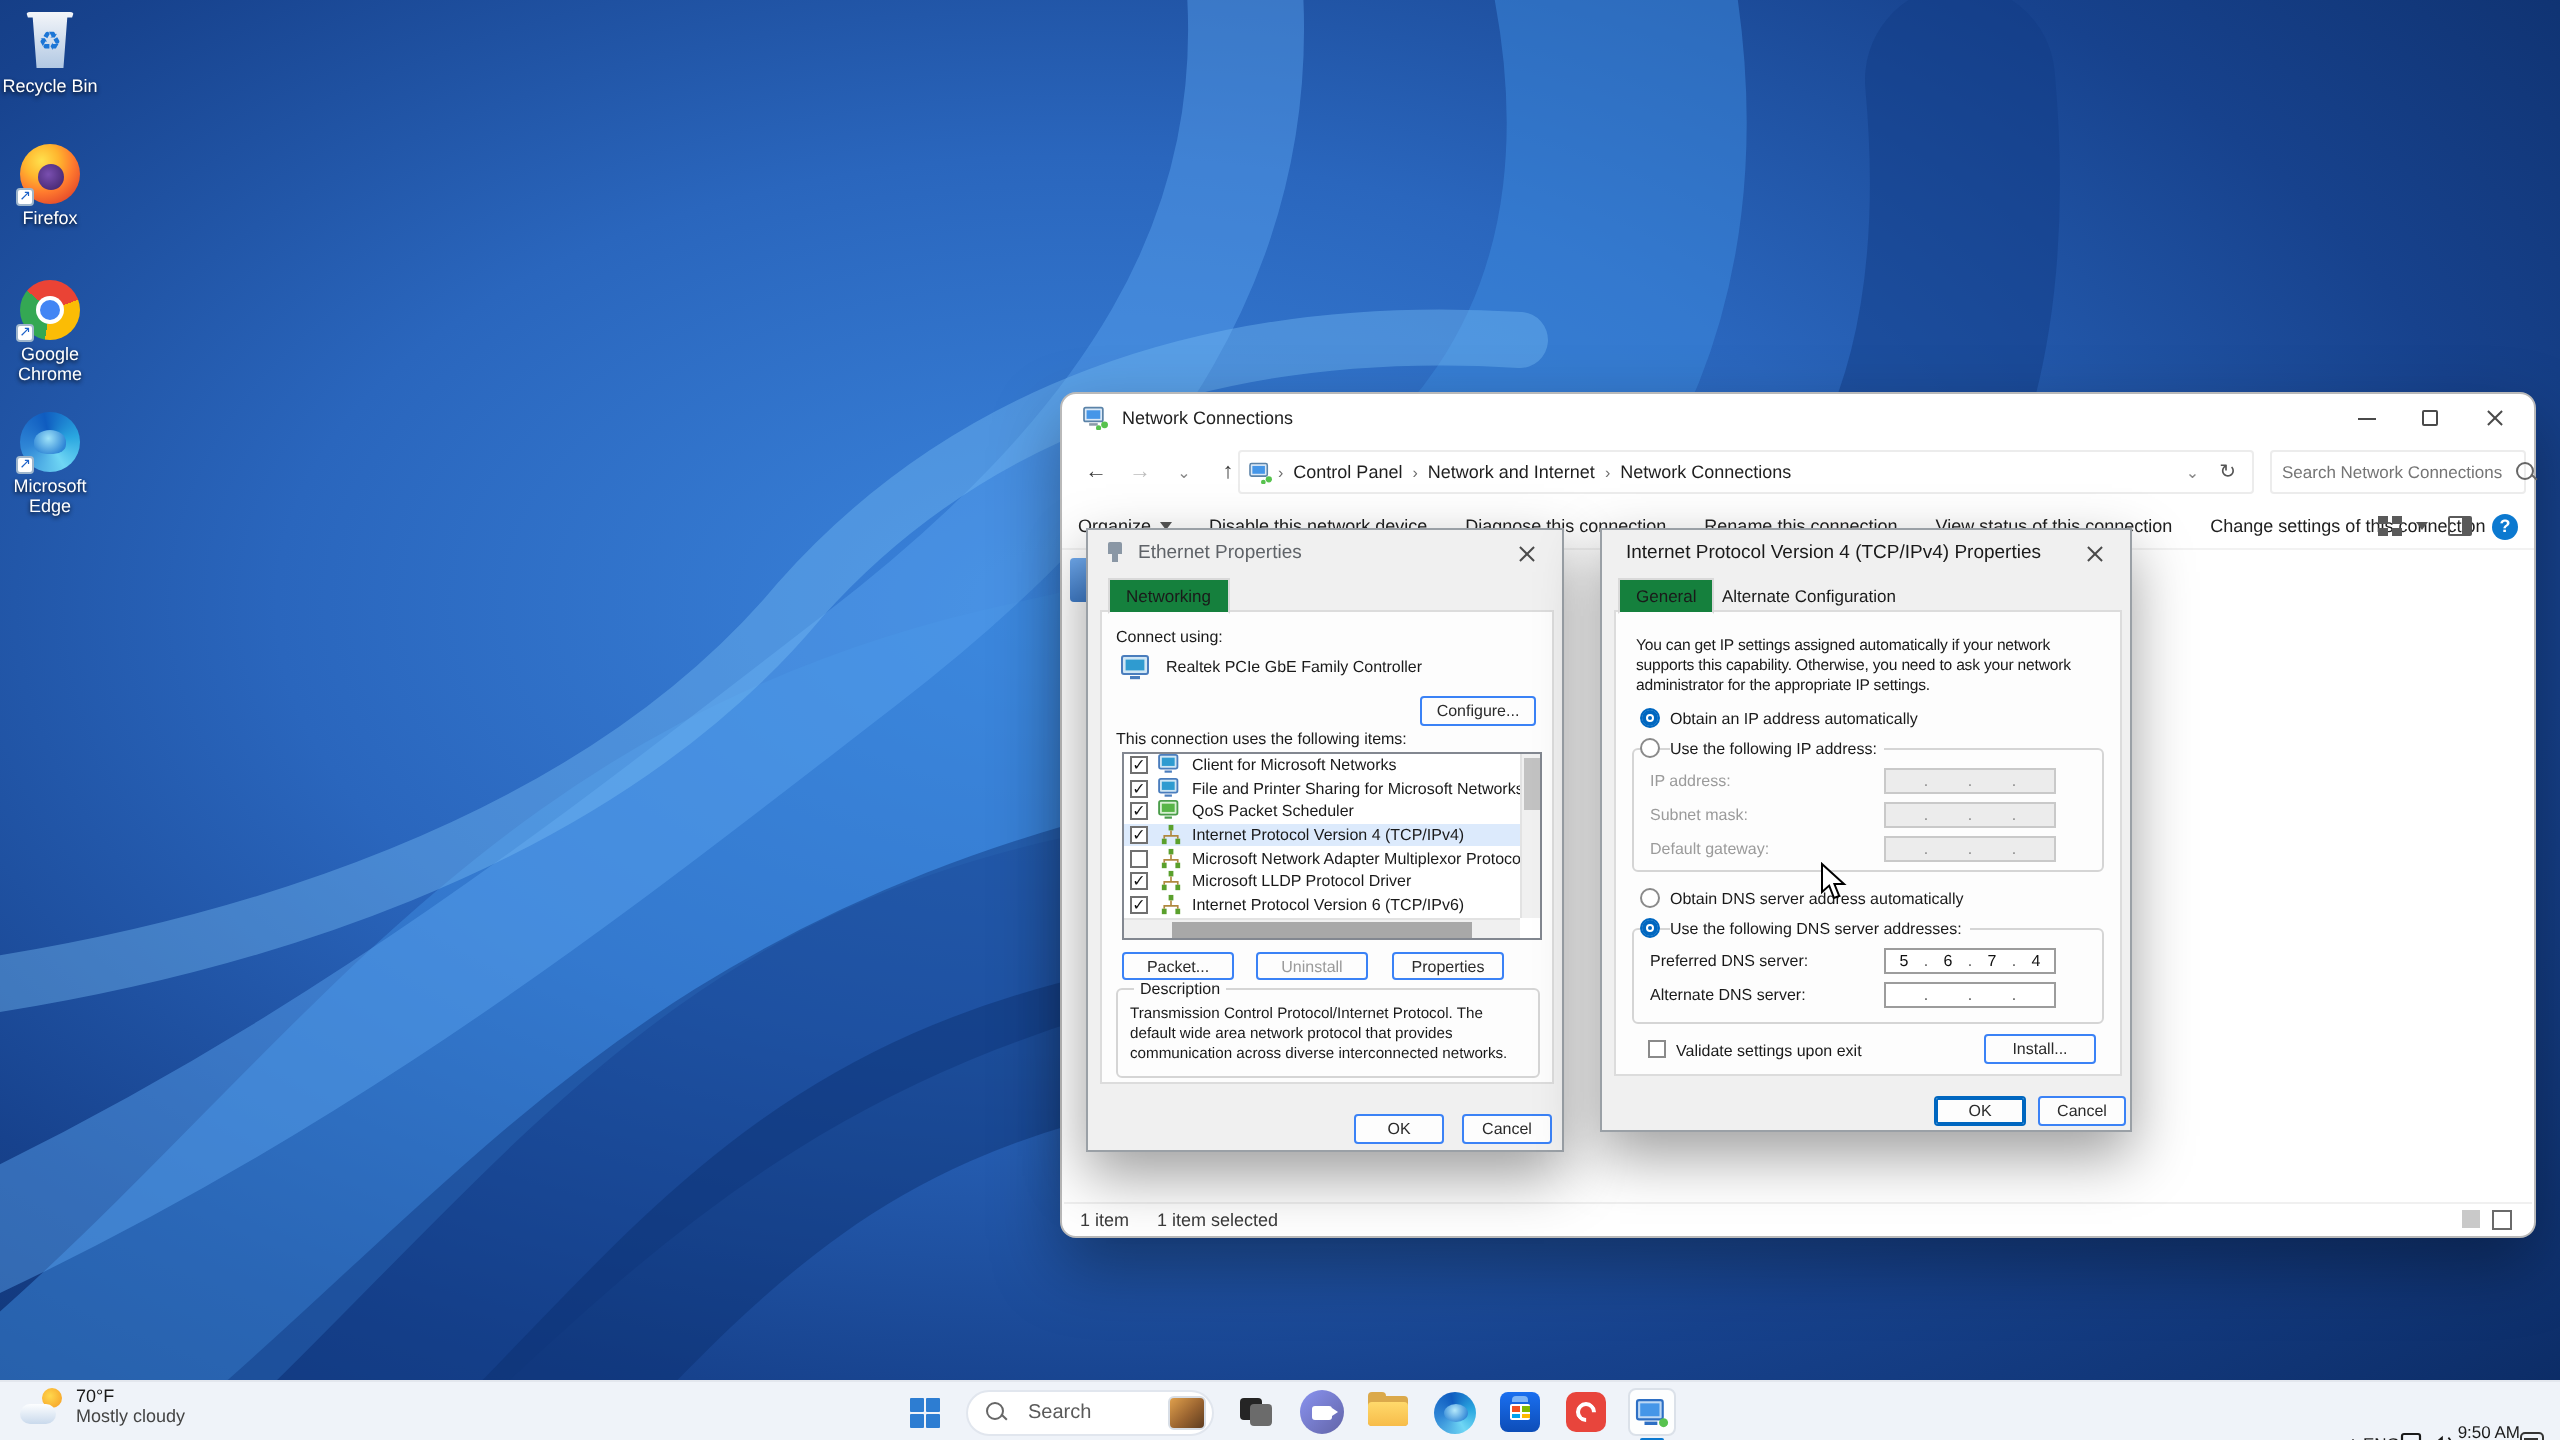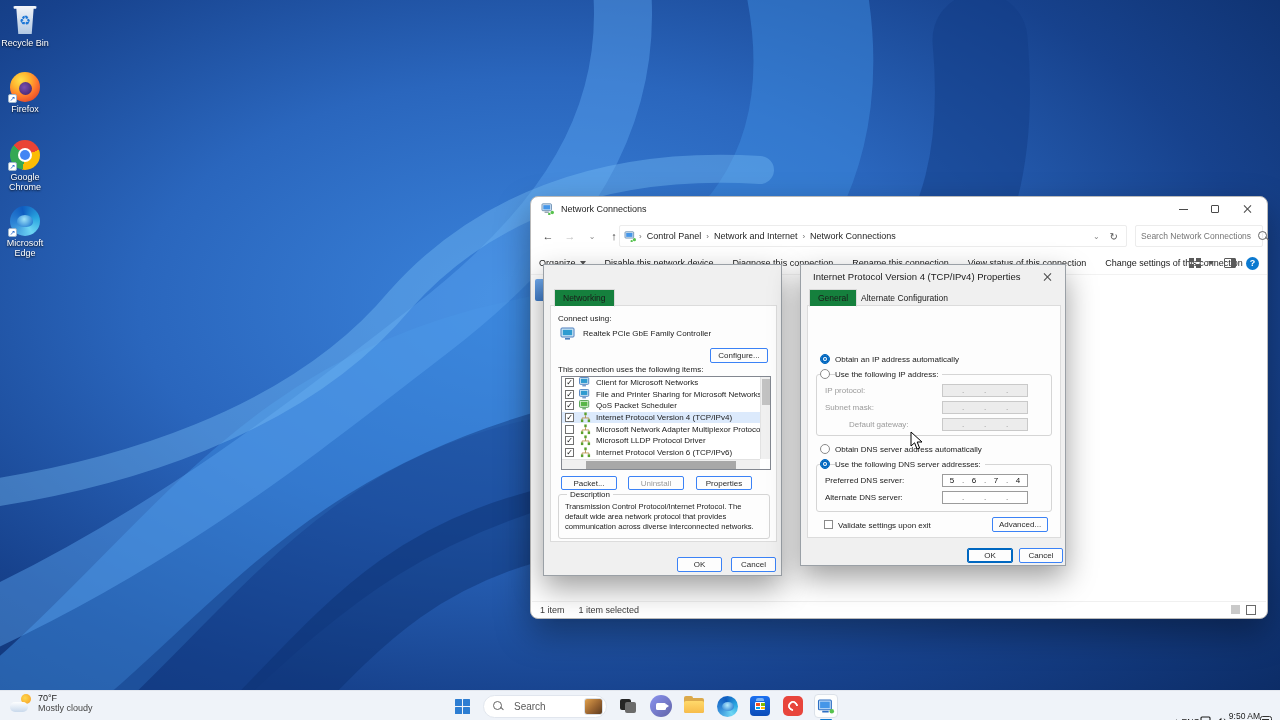--- a/index.html
+++ b/index.html
@@ -293,20 +293,30 @@
       <span class="s1">1 item</span>
       <span class="s2">1 item selected</span>
       <span class="sb-icons">
         <span class="sbi1"></span>
         <span class="sbi2"></span>
       </span>
     </div>
   </div>
 
   <div class="dlg ethdlg">
+    <div class="dtitle">
+      <span class="plug">
+          <b></b>
+          <i></i>
+        </span>
+      <span class="txt" style="margin-left:7px;color:#5f6368;">Ethernet Properties</span>
+      <span class="dclose">
+          <span class="x-g"></span>
+        </span>
+    </div>
     <span class="tab active" style="left:10px; top:24px;">Networking</span>
     <div class="panel ethpanel">
       <span class="lbl" style="left:7px; top:8px;">Connect using:</span>
       <svg style="position:absolute;left:9px;top:21px;" width="17" height="14" viewBox="0 0 17 14">
         <rect x="1" y="1" width="13" height="9" rx="1" fill="#cfe6f5" stroke="#4a7dbd"></rect>
         <rect x="2.8" y="2.8" width="9.4" height="5.4" fill="#2f9bd0"></rect>
         <rect x="5" y="11" width="5" height="1.6" fill="#4a7dbd"></rect>
       </svg>
       <span class="lbl" style="left:32px; top:23px;">Realtek PCIe GbE Family Controller</span>
       <div class="btn" style="right:8px; top:42px; width:58px; height:15px;">Configure...</div>
@@ -404,49 +414,50 @@
   <div class="dlg ipdlg">
     <div class="dtitle">
       <span class="txt" style="margin-left:3px;">Internet Protocol Version 4 (TCP/IPv4) Properties</span>
       <span class="dclose">
           <span class="x-g"></span>
         </span>
     </div>
     <span class="tab active" style="left:8px; top:24px;">General</span>
     <span class="tab" style="left:52px; top:25px;">Alternate Configuration</span>
     <div class="panel ippanel">
+      <div class="intro">You can get IP settings assigned automatically if your network supports this capability. Otherwise, you need to ask your network administrator for the appropriate IP settings.</div>
 
       <span class="radio on" style="left:12px; top:48px;"></span>
       <span class="lbl" style="left:27px; top:49px;">Obtain an IP address automatically</span>
 
       <div class="groupbox" style="left:8px; top:68px; width:236px; height:62px;"></div>
       <span class="radio" style="left:12px; top:63px; z-index:2;"></span>
       <span class="lbl onborder" style="left:27px; top:64px;">Use the following IP address:</span>
 
-      <span class="lbl dim" style="left:17px; top:80px;">IP protocol:</span>
+      <span class="lbl dim" style="left:17px; top:80px;">IP address:</span>
       <div class="ipfield dis" style="top:78px;">
         <span class="oct"></span>
           <span class="sepdot">.</span>
           <span class="oct"></span>
           <span class="sepdot">.</span>
           <span class="oct"></span>
           <span class="sepdot">.</span>
           <span class="oct"></span>
       </div>
       <span class="lbl dim" style="left:17px; top:97px;">Subnet mask:</span>
       <div class="ipfield dis" style="top:95px;">
         <span class="oct"></span>
           <span class="sepdot">.</span>
           <span class="oct"></span>
           <span class="sepdot">.</span>
           <span class="oct"></span>
           <span class="sepdot">.</span>
           <span class="oct"></span>
       </div>
-      <span class="lbl dim" style="left:17px; top:114px;margin-left:24px;">Default gateway:</span>
+      <span class="lbl dim" style="left:17px; top:114px;">Default gateway:</span>
       <div class="ipfield dis" style="top:112px;">
         <span class="oct"></span>
           <span class="sepdot">.</span>
           <span class="oct"></span>
           <span class="sepdot">.</span>
           <span class="oct"></span>
           <span class="sepdot">.</span>
           <span class="oct"></span>
       </div>
 
@@ -473,21 +484,21 @@
           <span class="sepdot">.</span>
           <span class="oct"></span>
           <span class="sepdot">.</span>
           <span class="oct"></span>
           <span class="sepdot">.</span>
           <span class="oct"></span>
       </div>
 
       <span class="chk" style="left:16px; top:214px;"></span>
       <span class="lbl" style="left:30px; top:215px;">Validate settings upon exit</span>
-      <div class="btn" style="left:184px; top:211px; width:56px; height:15px;">Advanced...</div>
+      <div class="btn" style="left:184px; top:211px; width:56px; height:15px;">Install...</div>
     </div>
     <div class="btn default" style="left:166px; top:283px; width:46px; height:15px;">OK</div>
     <div class="btn" style="left:218px; top:283px; width:44px; height:15px;">Cancel</div>
   </div>
 
   <svg class="cursor" width="14" height="20" viewBox="0 0 14 20">
     <path d="M1 1 L1 15 L4.6 11.8 L7 18 L9.6 17 L7.2 11 L12 11 Z" fill="#fff" stroke="#000" stroke-width="1"></path>
   </svg>
 
   <div class="taskbar">

